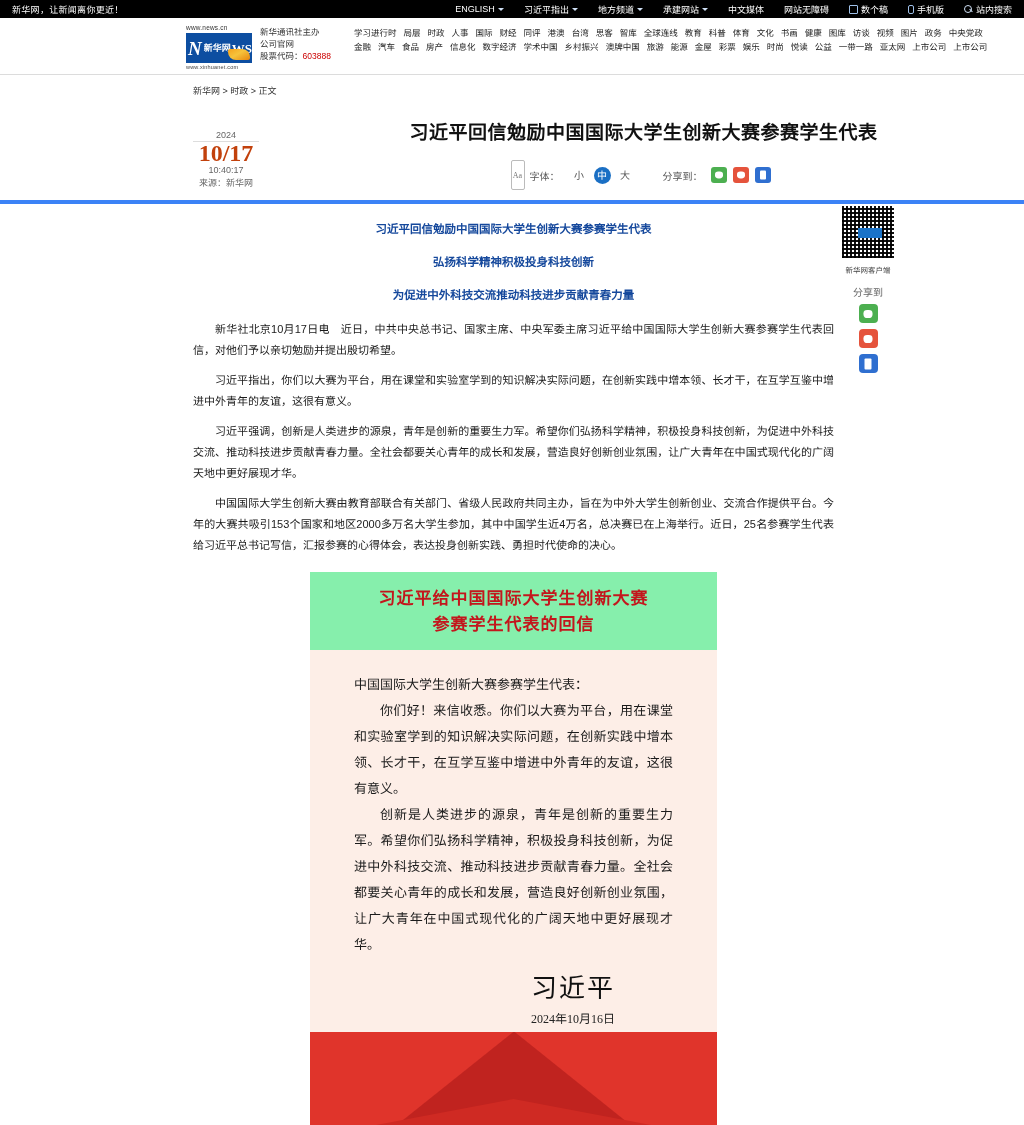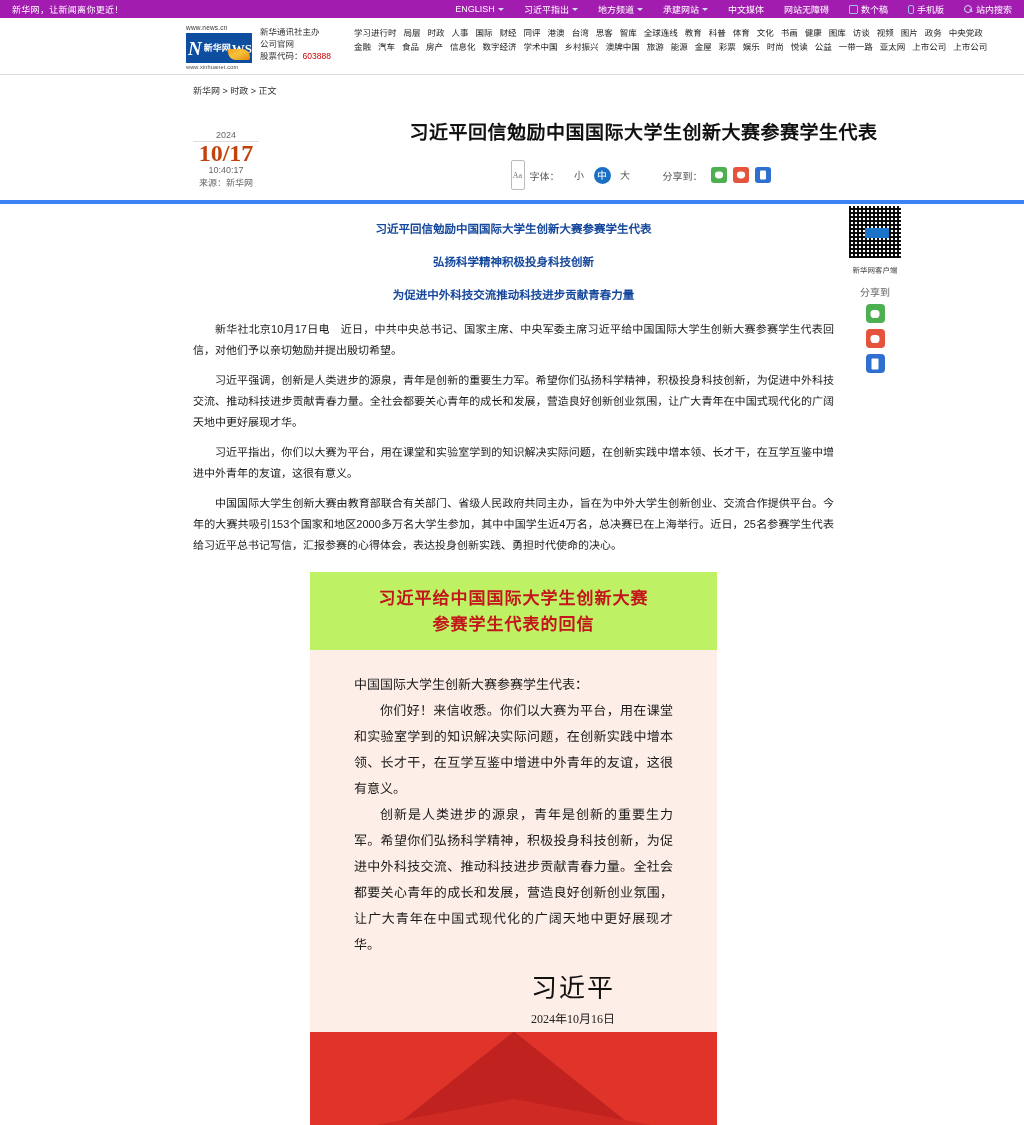--- a/index.html
+++ b/index.html
@@ -6,21 +6,21 @@
   * { box-sizing: border-box; }
   html, body {
     margin: 0; padding: 0;
     background: #fff;
     font-family: "Liberation Sans", "DejaVu Sans", sans-serif;
   }
   body { width: 1024px; }
 
   
   .topbar {
-    background: #a21caf;
+    background: #000000;
     color: #fff;
     height: 18px;
     display: flex;
     align-items: center;
     font-size: 9px;
     padding: 0 12px;
   }
   .topbar .slogan { margin-right: auto; letter-spacing: .3px; }
   .topbar .tb-item {
     display: flex; align-items: center;
@@ -229,21 +229,21 @@
   .letter-fig {
     width: 407px;
     margin: 16px auto 0 auto;
   }
   .letter {
     background: #fdeee7;
     position: relative;
     overflow: hidden;
   }
   .letter-head {
-    background: #bef264;
+    background: #86efac;
     padding: 14px 0 12px 0;
     text-align: center;
   }
   .letter-head div {
     color: #c3161c;
     font-family: "Liberation Serif", serif;
     font-weight: bold;
     font-size: 17px;
     line-height: 26px;
     letter-spacing: 1px;
@@ -294,21 +294,21 @@
   }
   .envelope .bottom {
     position: absolute; left: 0; right: 0; bottom: 0; height: 96px;
     background: #cf2a23;
     clip-path: polygon(0 40%, 50% 0, 100% 40%, 100% 100%, 0 100%);
   }
 
   
   .rail {
     position: absolute;
-    right: 121px;
+    right: 128px;
     top: 0;
     width: 56px;
     text-align: center;
   }
   .qr {
     width: 56px; height: 56px;
     background:
       repeating-linear-gradient(90deg,#111 0 2px,#fff 2px 4px),
       repeating-linear-gradient(0deg,#111 0 2px,#fff 2px 4px);
     background-blend-mode: multiply;
@@ -455,22 +455,22 @@
       <div class="rico app"></div>
     </div>
 
     <div class="sub-titles">
       <div>习近平回信勉励中国国际大学生创新大赛参赛学生代表</div>
       <div>弘扬科学精神积极投身科技创新</div>
       <div>为促进中外科技交流推动科技进步贡献青春力量</div>
     </div>
 
     <p class="para">新华社北京10月17日电　近日，中共中央总书记、国家主席、中央军委主席习近平给中国国际大学生创新大赛参赛学生代表回信，对他们予以亲切勉励并提出殷切希望。</p>
+    <p class="para">习近平指出，你们以大赛为平台，用在课堂和实验室学到的知识解决实际问题，在创新实践中增本领、长才干，在互学互鉴中增进中外青年的友谊，这很有意义。</p>
     <p class="para">习近平强调，创新是人类进步的源泉，青年是创新的重要生力军。希望你们弘扬科学精神，积极投身科技创新，为促进中外科技交流、推动科技进步贡献青春力量。全社会都要关心青年的成长和发展，营造良好创新创业氛围，让广大青年在中国式现代化的广阔天地中更好展现才华。</p>
-    <p class="para">习近平指出，你们以大赛为平台，用在课堂和实验室学到的知识解决实际问题，在创新实践中增本领、长才干，在互学互鉴中增进中外青年的友谊，这很有意义。</p>
     <p class="para">中国国际大学生创新大赛由教育部联合有关部门、省级人民政府共同主办，旨在为中外大学生创新创业、交流合作提供平台。今年的大赛共吸引153个国家和地区2000多万名大学生参加，其中中国学生近4万名，总决赛已在上海举行。近日，25名参赛学生代表给习近平总书记写信，汇报参赛的心得体会，表达投身创新实践、勇担时代使命的决心。</p>
 
     <div class="letter-fig">
       <div class="letter">
         <div class="letter-head">
           <div>习近平给中国国际大学生创新大赛</div>
           <div>参赛学生代表的回信</div>
         </div>
         <div class="letter-body">
           <p>中国国际大学生创新大赛参赛学生代表：</p>

